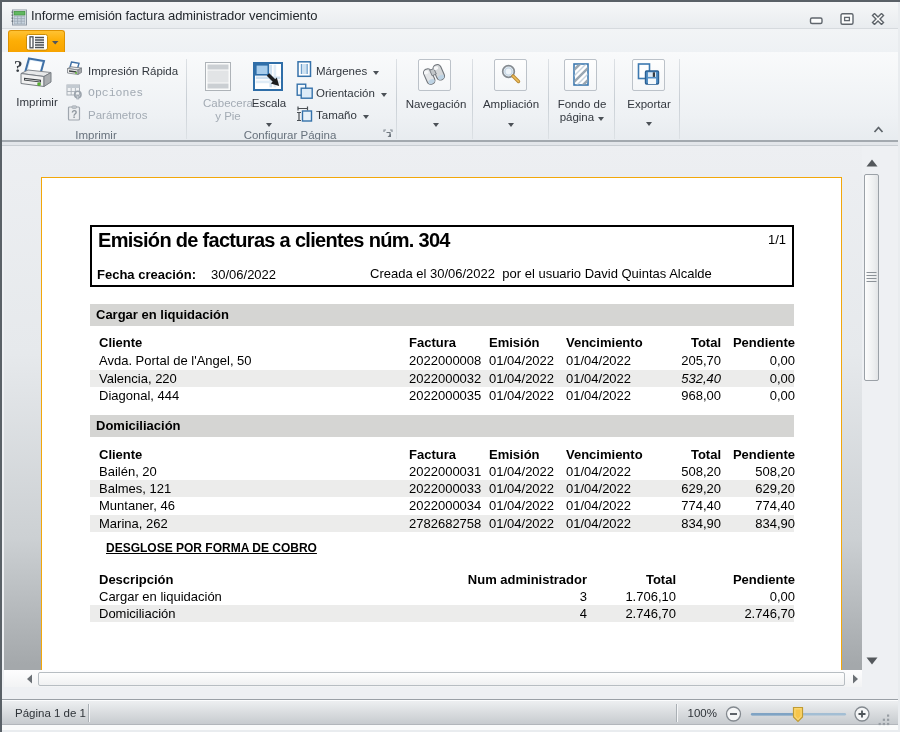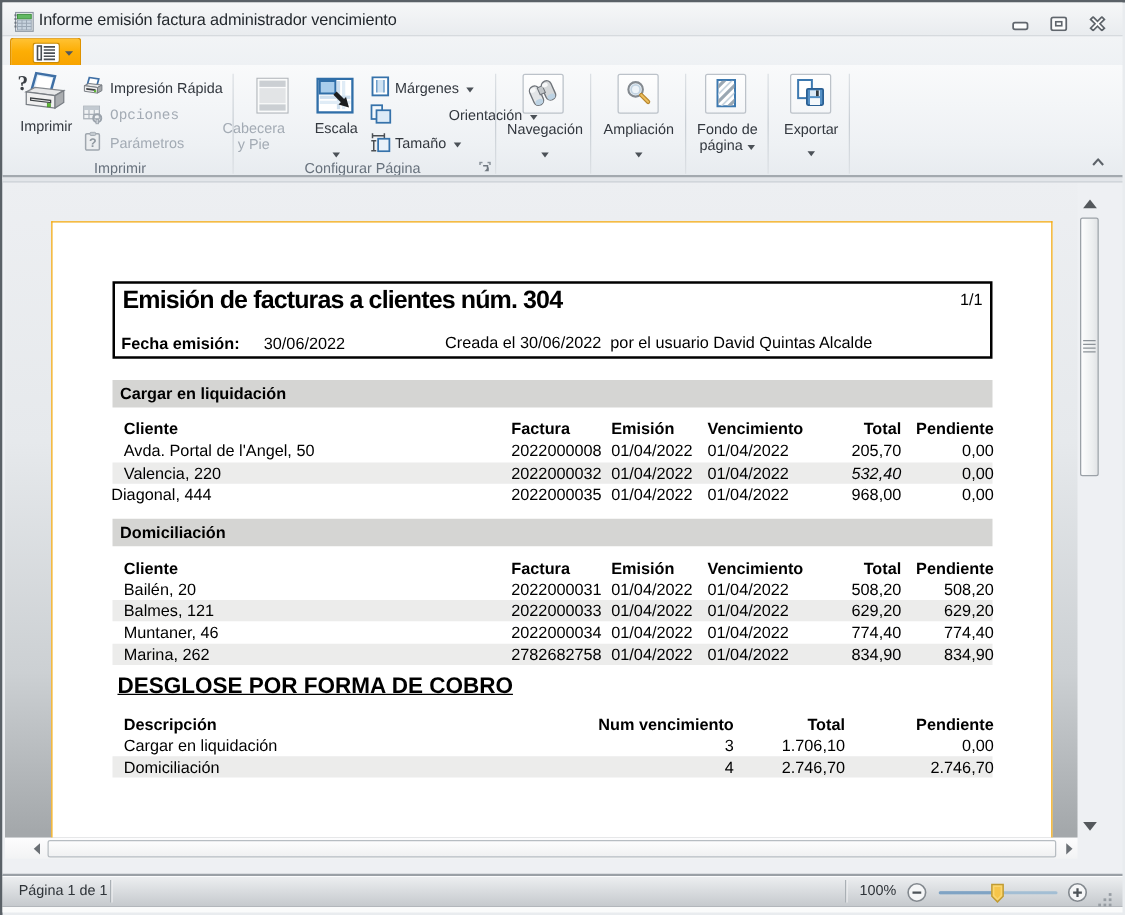--- a/index.html
+++ b/index.html
@@ -128,21 +128,21 @@
     <div class="smallrow bgray" style="left:86px;top:56px;">Parámetros</div>
     <div class="glabel" style="left:34px;width:120px;">Imprimir</div>
     <div class="gsep" style="left:184px;"></div>
 
     <svg class="abs" style="left:203px;top:10px;" width="26" height="29" viewBox="0 0 26 29">
       <rect x="0.5" y="0.5" width="25" height="28" fill="#fafbfb" stroke="#aeb3b8" stroke-width="1"></rect>
       <rect x="2.5" y="2.5" width="21" height="5" fill="#cbcfd3"></rect>
       <rect x="2.5" y="8.5" width="21" height="12" fill="#e2e4e6"></rect>
       <rect x="2.5" y="21.5" width="21" height="5" fill="#cbcfd3"></rect>
     </svg>
-    <div class="biglabel bgray" style="left:171px;top:45px;width:60px;">Cabecera<br>y Pie</div>
+    <div class="biglabel bgray" style="left:196px;top:45px;width:60px;">Cabecera<br>y Pie</div>
     <svg class="abs" style="left:251px;top:10px;" width="30" height="29" viewBox="0 0 30 29">
       <rect x="1" y="1" width="28" height="27" fill="#fff" stroke="#2f6ea8" stroke-width="2"></rect>
       <rect x="16.5" y="2.8" width="2.6" height="22.5" fill="#cfe0ef"></rect>
       <rect x="20.6" y="2.8" width="2.6" height="22.5" fill="#e0ecf6"></rect>
       <rect x="2.8" y="14.5" width="24.5" height="2.6" fill="#cfe0ef"></rect>
       <rect x="2.8" y="18.6" width="24.5" height="2.6" fill="#e0ecf6"></rect>
       <rect x="2.8" y="2.8" width="12.5" height="10" fill="#a8cdec" stroke="#2f6ea8" stroke-width="1.6"></rect>
       <path d="M15 12.5 L22 19.5" stroke="#1c1e20" stroke-width="3.6"></path>
       <path d="M26.2 24 L17.8 21.6 L23.8 15.6 Z" fill="#1c1e20"></path>
     </svg>
@@ -151,21 +151,21 @@
     <svg class="abs" style="left:294px;top:9px;" width="18" height="17" viewBox="0 0 18 17">
       <rect x="2" y="0.8" width="12.5" height="14.5" fill="#fff" stroke="#3672aa" stroke-width="1.5"></rect>
       <rect x="5.4" y="3" width="5.8" height="10" fill="#cfe2f2"></rect>
       <path d="M5.4 3 V13 M11.2 3 V13" stroke="#6f9fcb" stroke-width="1.2"></path>
     </svg>
     <div class="smallrow btext" style="left:314px;top:12px;">Márgenes <span class="drop" style="margin-left:3px;"></span></div>
     <svg class="abs" style="left:294px;top:31px;" width="18" height="17" viewBox="0 0 18 17">
       <rect x="1.2" y="1.2" width="8.5" height="11" fill="#f3f8fc" stroke="#3672aa" stroke-width="1.4"></rect>
       <rect x="5.2" y="5.2" width="11" height="10" fill="#ddebf7" stroke="#3672aa" stroke-width="1.4"></rect>
     </svg>
-    <div class="smallrow btext" style="left:314px;top:34px;margin-left:43px;">Orientación <span class="drop" style="margin-left:3px;"></span></div>
+    <div class="smallrow btext" style="left:314px;top:34px;">Orientación <span class="drop" style="margin-left:3px;"></span></div>
     <svg class="abs" style="left:294px;top:53px;" width="18" height="17" viewBox="0 0 18 17">
       <path d="M2 1.5 V5.5 M2 3.5 H11.5 M11.5 1.5 V5.5" stroke="#4a4f54" stroke-width="1.2" fill="none"></path>
       <path d="M1 7.5 H5 M3 7.5 V15.5 M1 15.5 H5" stroke="#4a4f54" stroke-width="1.2" fill="none"></path>
       <rect x="6.5" y="6" width="9" height="10" fill="#e8f1f9" stroke="#3672aa" stroke-width="1.4"></rect>
     </svg>
     <div class="smallrow btext" style="left:314px;top:56px;">Tamaño <span class="drop" style="margin-left:3px;"></span></div>
     <div class="glabel" style="left:207px;width:162px;">Configurar Página</div>
     <svg class="abs" style="left:381px;top:77px;" width="10" height="10" viewBox="0 0 10 10">
       <path d="M1 3 V1 H3 M7 1 H9 V3" stroke="#8a929a" stroke-width="1.2" fill="none"></path>
       <path d="M3.5 3.5 H7 V7" stroke="#6f777f" stroke-width="1.2" fill="none"></path>
@@ -257,23 +257,23 @@
         </svg>
       <div class="abs" style="left:34px;top:1.5px;width:807px;height:14px;border:1px solid #b7bdc2;border-radius:2px;background:linear-gradient(#fdfdfd,#f0f1f2);"></div>
     </div>
     <div id="canvas">
       <div id="page">
           <div id="doc">
 
         <div class="abs" style="left:48px;top:47px;width:704px;height:62px;border:2px solid #000;"></div>
         <div class="r b" style="left:56px;top:49px;font-size:20px;line-height:26px;letter-spacing:-0.7px;">Emisión de facturas a clientes núm. 304</div>
         <div class="r ra" style="left:644px;top:53px;width:100px;">1/1</div>
-        <div class="r b" style="left:55px;top:88px;">Fecha emisión:</div>
+        <div class="r b" style="left:55px;top:88px;">Fecha creación:</div>
         <div class="r" style="left:169px;top:88px;">30/06/2022</div>
-        <div class="r" style="left:314px;top:87px;">Creada el 30/06/2022&nbsp; por el usuario David Quintas Alcalde</div>
+        <div class="r" style="left:328px;top:87px;">Creada el 30/06/2022&nbsp; por el usuario David Quintas Alcalde</div>
 
         <div class="band" style="top:126px;"></div>
         <div class="r b" style="left:54px;top:128px;">Cargar en liquidación</div>
         <div class="altrow" style="top:191.6px;"></div>
         <div class="r b" style="left:57px;top:156px;">Cliente</div>
         <div class="r b" style="left:367px;top:156px;">Factura</div>
         <div class="r b" style="left:447px;top:156px;">Emisión</div>
         <div class="r b" style="left:524px;top:156px;">Vencimiento</div>
         <div class="r b ra" style="left:597px;top:156px;width:82px;">Total</div>
         <div class="r b ra" style="left:671px;top:156px;width:82px;">Pendiente</div>
@@ -282,21 +282,21 @@
         <div class="r" style="left:447px;top:174.4px;">01/04/2022</div>
         <div class="r" style="left:524px;top:174.4px;">01/04/2022</div>
         <div class="r ra" style="left:597px;top:174.4px;width:82px;">205,70</div>
         <div class="r ra" style="left:671px;top:174.4px;width:82px;">0,00</div>
         <div class="r" style="left:57px;top:191.6px;">Valencia, 220</div>
         <div class="r" style="left:367px;top:191.6px;">2022000032</div>
         <div class="r" style="left:447px;top:191.6px;">01/04/2022</div>
         <div class="r" style="left:524px;top:191.6px;">01/04/2022</div>
         <div class="r ra" style="left:597px;top:191.6px;width:82px;font-style:italic;">532,40</div>
         <div class="r ra" style="left:671px;top:191.6px;width:82px;">0,00</div>
-        <div class="r" style="left:47px;top:208.8px;">Diagonal, 444</div>
+        <div class="r" style="left:57px;top:208.8px;">Diagonal, 444</div>
         <div class="r" style="left:367px;top:208.8px;">2022000035</div>
         <div class="r" style="left:447px;top:208.8px;">01/04/2022</div>
         <div class="r" style="left:524px;top:208.8px;">01/04/2022</div>
         <div class="r ra" style="left:597px;top:208.8px;width:82px;">968,00</div>
         <div class="r ra" style="left:671px;top:208.8px;width:82px;">0,00</div>
 
         <div class="band" style="top:237px;"></div>
         <div class="r b" style="left:54px;top:239px;">Domiciliación</div>
         <div class="altrow" style="top:302.2px;"></div>
         <div class="altrow" style="top:336.6px;"></div>
@@ -324,24 +324,24 @@
         <div class="r" style="left:524px;top:319.4px;">01/04/2022</div>
         <div class="r ra" style="left:597px;top:319.4px;width:82px;">774,40</div>
         <div class="r ra" style="left:671px;top:319.4px;width:82px;">774,40</div>
         <div class="r" style="left:57px;top:336.6px;">Marina, 262</div>
         <div class="r" style="left:367px;top:336.6px;">2782682758</div>
         <div class="r" style="left:447px;top:336.6px;">01/04/2022</div>
         <div class="r" style="left:524px;top:336.6px;">01/04/2022</div>
         <div class="r ra" style="left:597px;top:336.6px;width:82px;">834,90</div>
         <div class="r ra" style="left:671px;top:336.6px;width:82px;">834,90</div>
 
-        <div class="r b" style="left:52px;top:362.4px;font-size:18px;text-decoration:underline;text-align:right;">DESGLOSE POR FORMA DE COBRO</div>
+        <div class="r b" style="left:64px;top:362.4px;font-size:12px;text-decoration:underline;text-align:right;">DESGLOSE POR FORMA DE COBRO</div>
         <div class="altrow" style="top:427px;"></div>
         <div class="r b" style="left:57px;top:392.6px;">Descripción</div>
-        <div class="r b ra" style="left:425px;top:392.6px;width:120px;">Num vencimiento</div>
+        <div class="r b ra" style="left:425px;top:392.6px;width:120px;">Num administrador</div>
         <div class="r b ra" style="left:552px;top:392.6px;width:82px;">Total</div>
         <div class="r b ra" style="left:671px;top:392.6px;width:82px;">Pendiente</div>
         <div class="r" style="left:57px;top:409.8px;">Cargar en liquidación</div>
         <div class="r ra" style="left:425px;top:409.8px;width:120px;">3</div>
         <div class="r ra" style="left:552px;top:409.8px;width:82px;">1.706,10</div>
         <div class="r ra" style="left:671px;top:409.8px;width:82px;">0,00</div>
         <div class="r" style="left:57px;top:427px;">Domiciliación</div>
         <div class="r ra" style="left:425px;top:427px;width:120px;">4</div>
         <div class="r ra" style="left:552px;top:427px;width:82px;">2.746,70</div>
         <div class="r ra" style="left:671px;top:427px;width:82px;">2.746,70</div>

